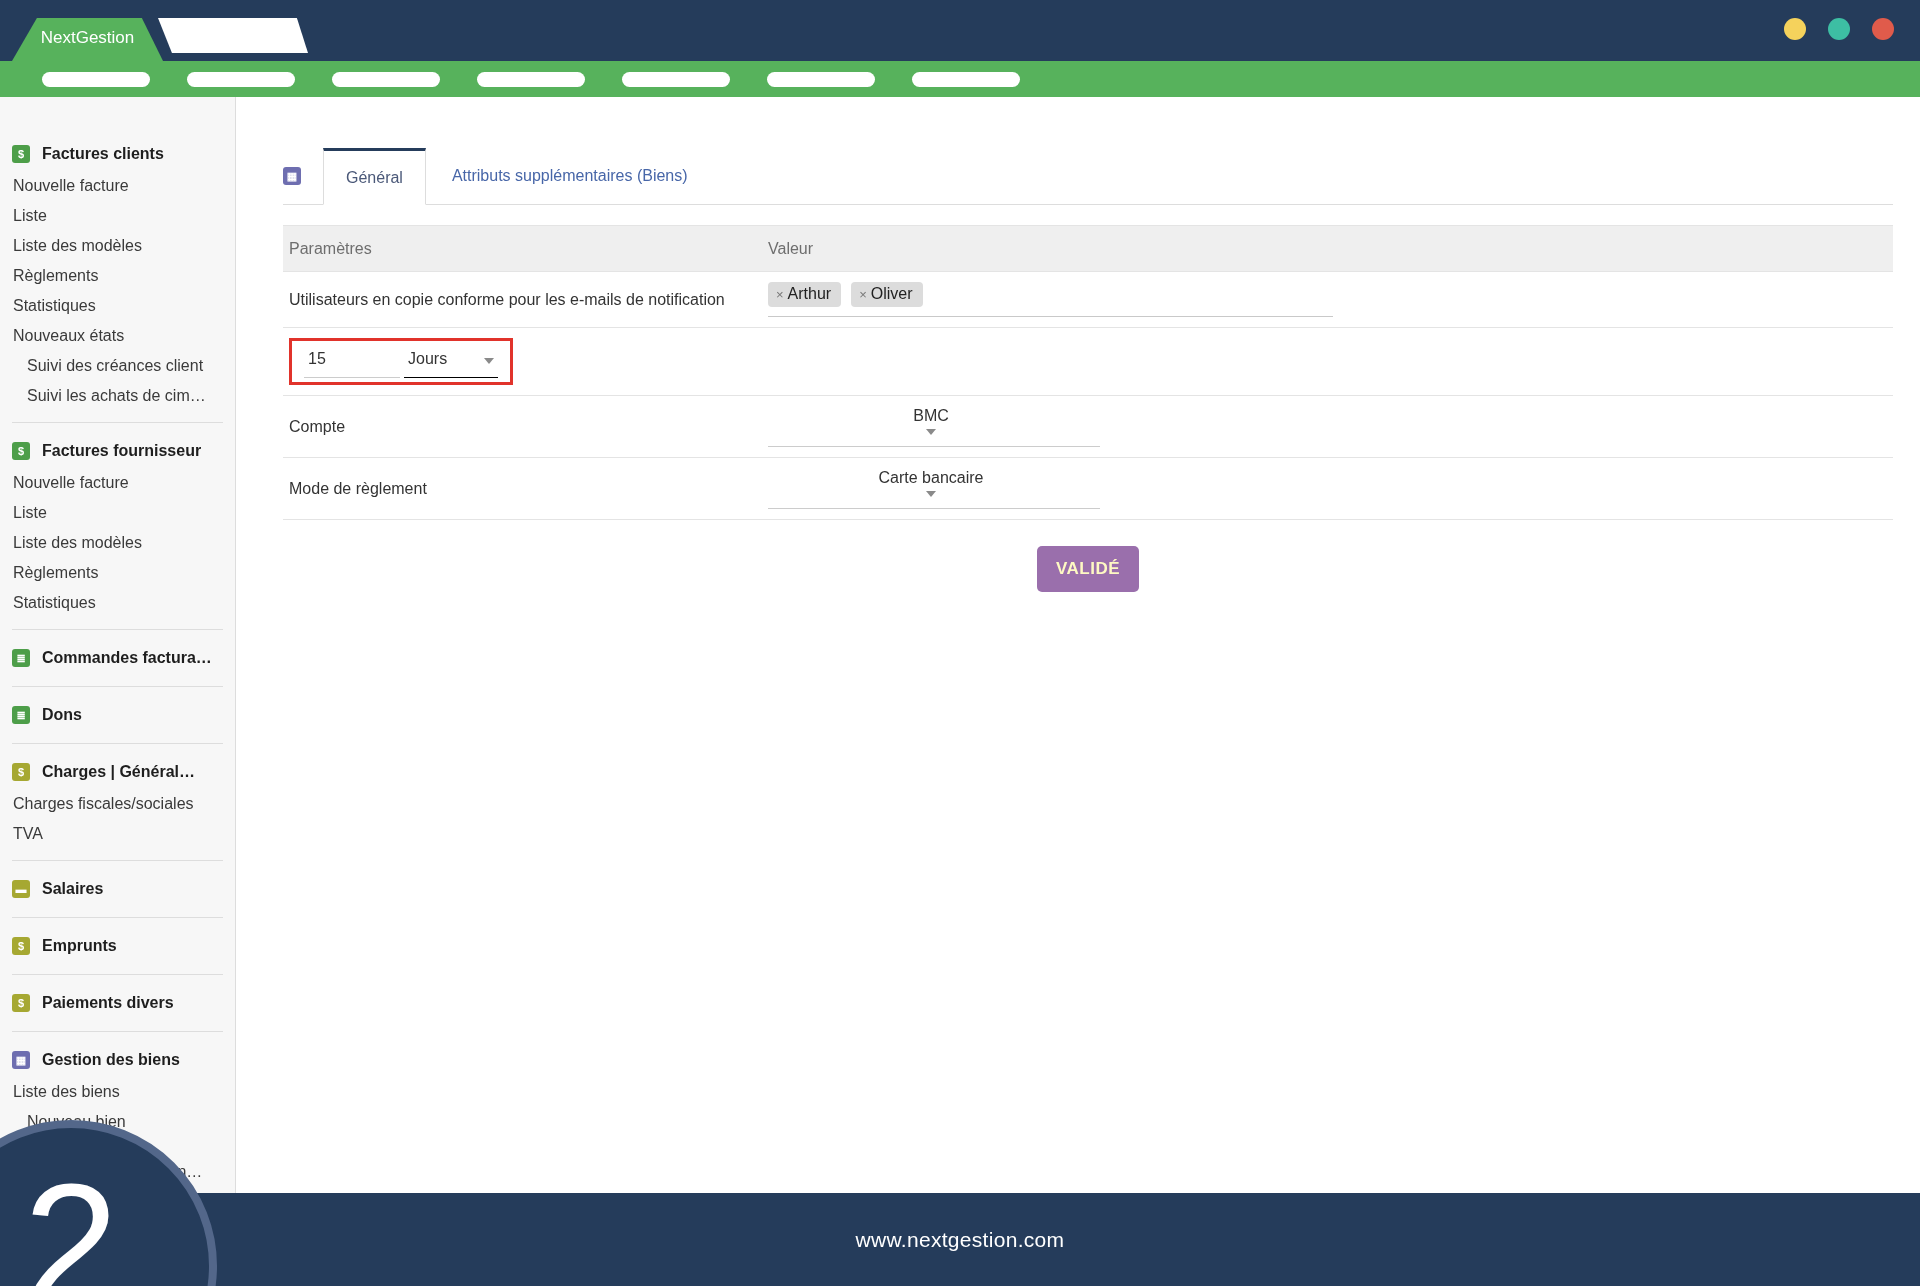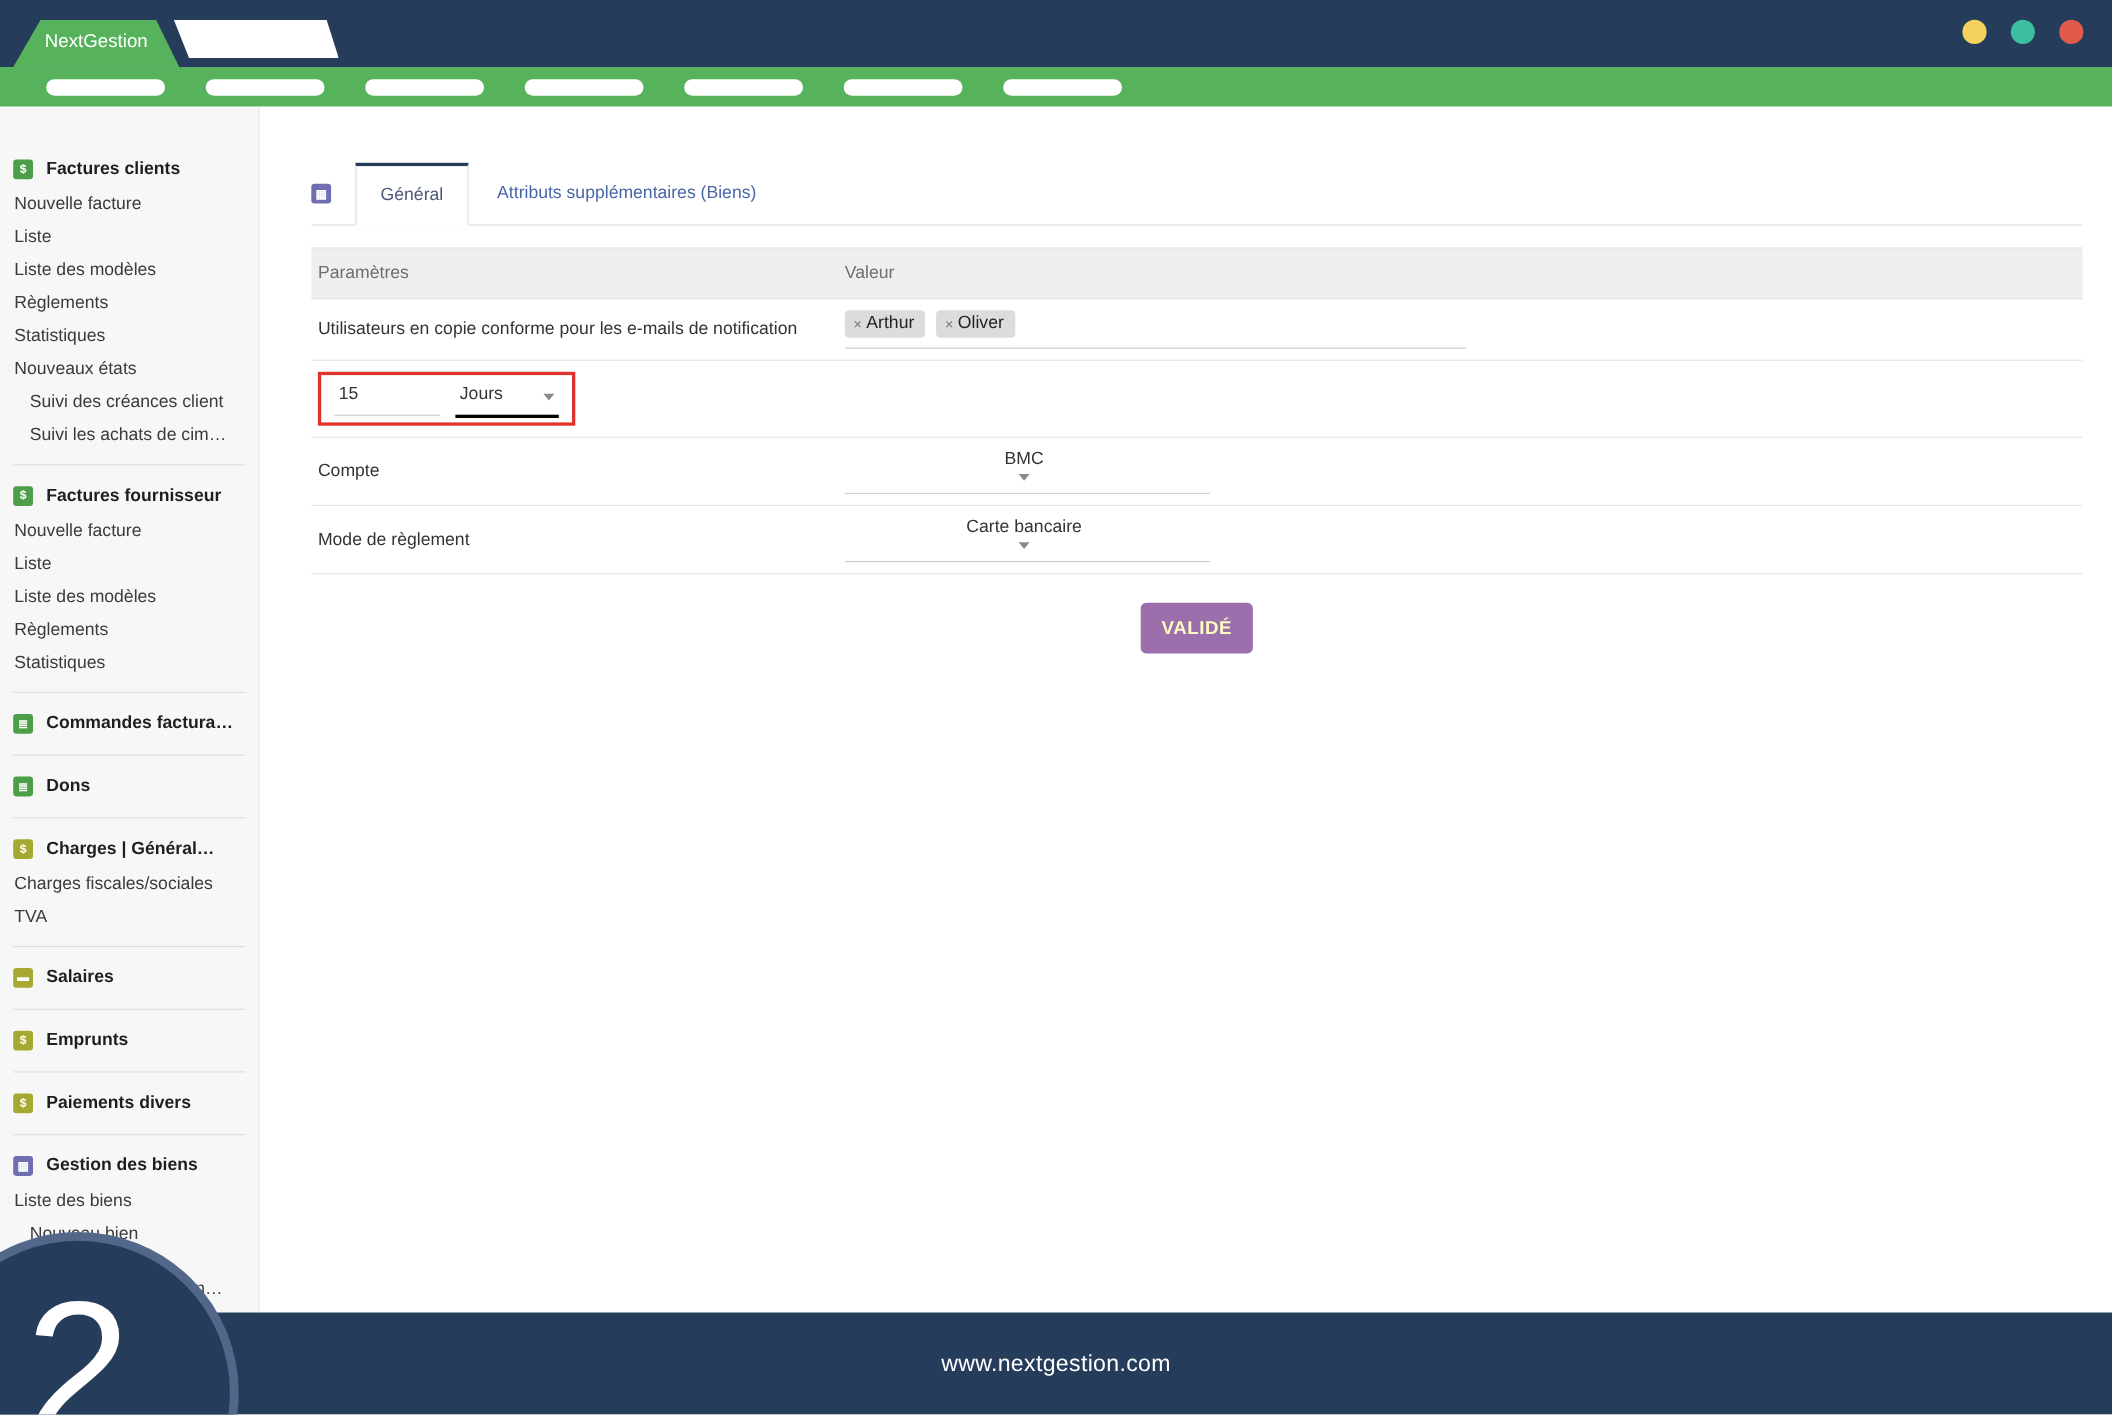--- a/index.html
+++ b/index.html
@@ -76,26 +76,26 @@
     border-bottom:1px solid #E4E4E4; padding:10px 0 10px 6px; font-size:16px;
   }
   .trow .param { max-width:460px; line-height:1.45; color:#333; }
   .tagbox { width:565px; border-bottom:1px solid #C9C9C9; padding-bottom:9px; display:flex; gap:10px; }
   .tag {
     background:#DCDCDC; border-radius:4px; padding:3px 10px 4px 8px;
     font-size:16px; color:#222; display:inline-flex; align-items:center;
   }
   .tag .x { color:#777; font-size:13px; margin-right:4px; }
   .redbox {
-    display:inline-flex; gap:14px; border:3px solid #E1332B;
+    display:inline-flex; gap:4px; border:3px solid #E1332B;
     padding:8px 12px 4px 12px; background:#fff; align-items:flex-start;
   }
   .mini-input { width:96px; border-bottom:1px solid #CCC; padding:1px 4px 9px 4px; font-size:16px; color:#333; }
   .mini-select {
-    width:94px; border-bottom:3px solid #000000; padding:1px 4px 9px 4px;
+    width:94px; border-bottom:1px solid #000000; padding:1px 4px 9px 4px;
     display:flex; justify-content:space-between; align-items:center; font-size:16px; color:#333;
   }
   .select-ctrl {
     width:332px; border-bottom:1px solid #CCC; padding:1px 8px 11px 2px;
     display:flex; justify-content:space-between; align-items:center; font-size:16px; color:#333;flex-direction:column;
   }
   .caret {
     width:0; height:0; border-left:5px solid transparent; border-right:5px solid transparent;
     border-top:6px solid #8A8A8A; margin-top:4px;
   }

